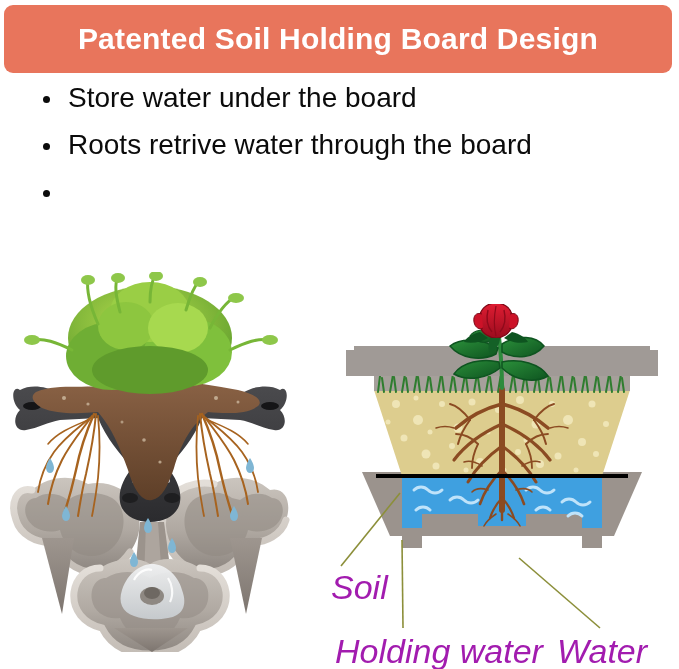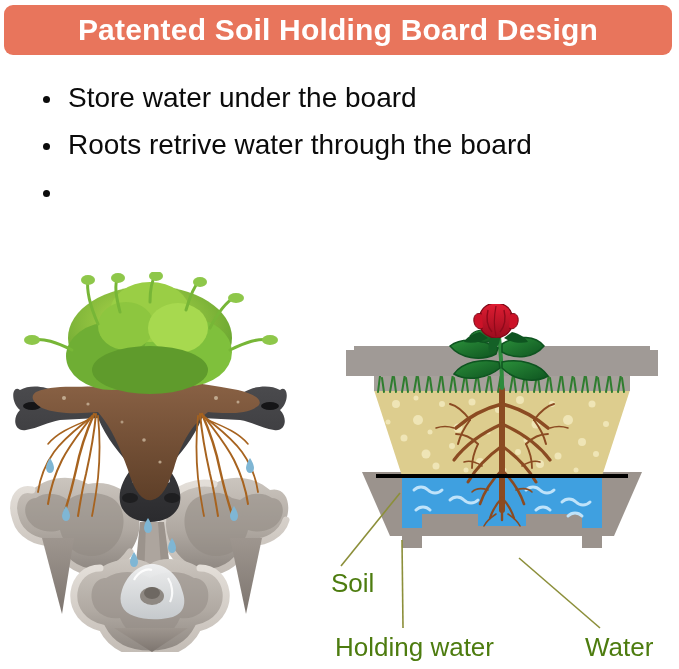--- a/index.html
+++ b/index.html
@@ -15,21 +15,21 @@
     font-family: "Liberation Sans", sans-serif;
     -webkit-font-smoothing: antialiased;
   }
 
   
   #header-banner {
     position: absolute;
     left: 4px;
     top: 5px;
     width: 668px;
-    height: 50px;
+    height: 68px;
     border-radius: 9px;
     box-sizing: border-box;
     display: flex;
     align-items: center;
     justify-content: center;
   }
   #header-title {
     color: #ffffff;
     font-size: 30px;
     font-weight: bold;
@@ -84,28 +84,29 @@
     top: 8px;
   }
   #cross-section-figure {
     left: 330px;
     top: 40px;
   }
 
   
   .callout-label {
     position: absolute;
-    font-size: 26px;
-    color: #4d7c0f;
+    font-size: 34px;
+    color: #a21caf;
     line-height: 1;
     white-space: nowrap;
+    font-style: italic;
   }
   #label-soil   { left: 331px; top: 570px; }
   #label-board  { left: 335px; top: 634px; }
-  #label-water  { left: 585px; top: 634px; text-align: right; }
+  #label-water  { left: 557px; top: 634px; text-align: right; }
 
   #callout-lines {
     position: absolute;
     left: 0;
     top: 0;
     width: 679px;
     height: 669px;
     pointer-events: none;
   }
 </style>

